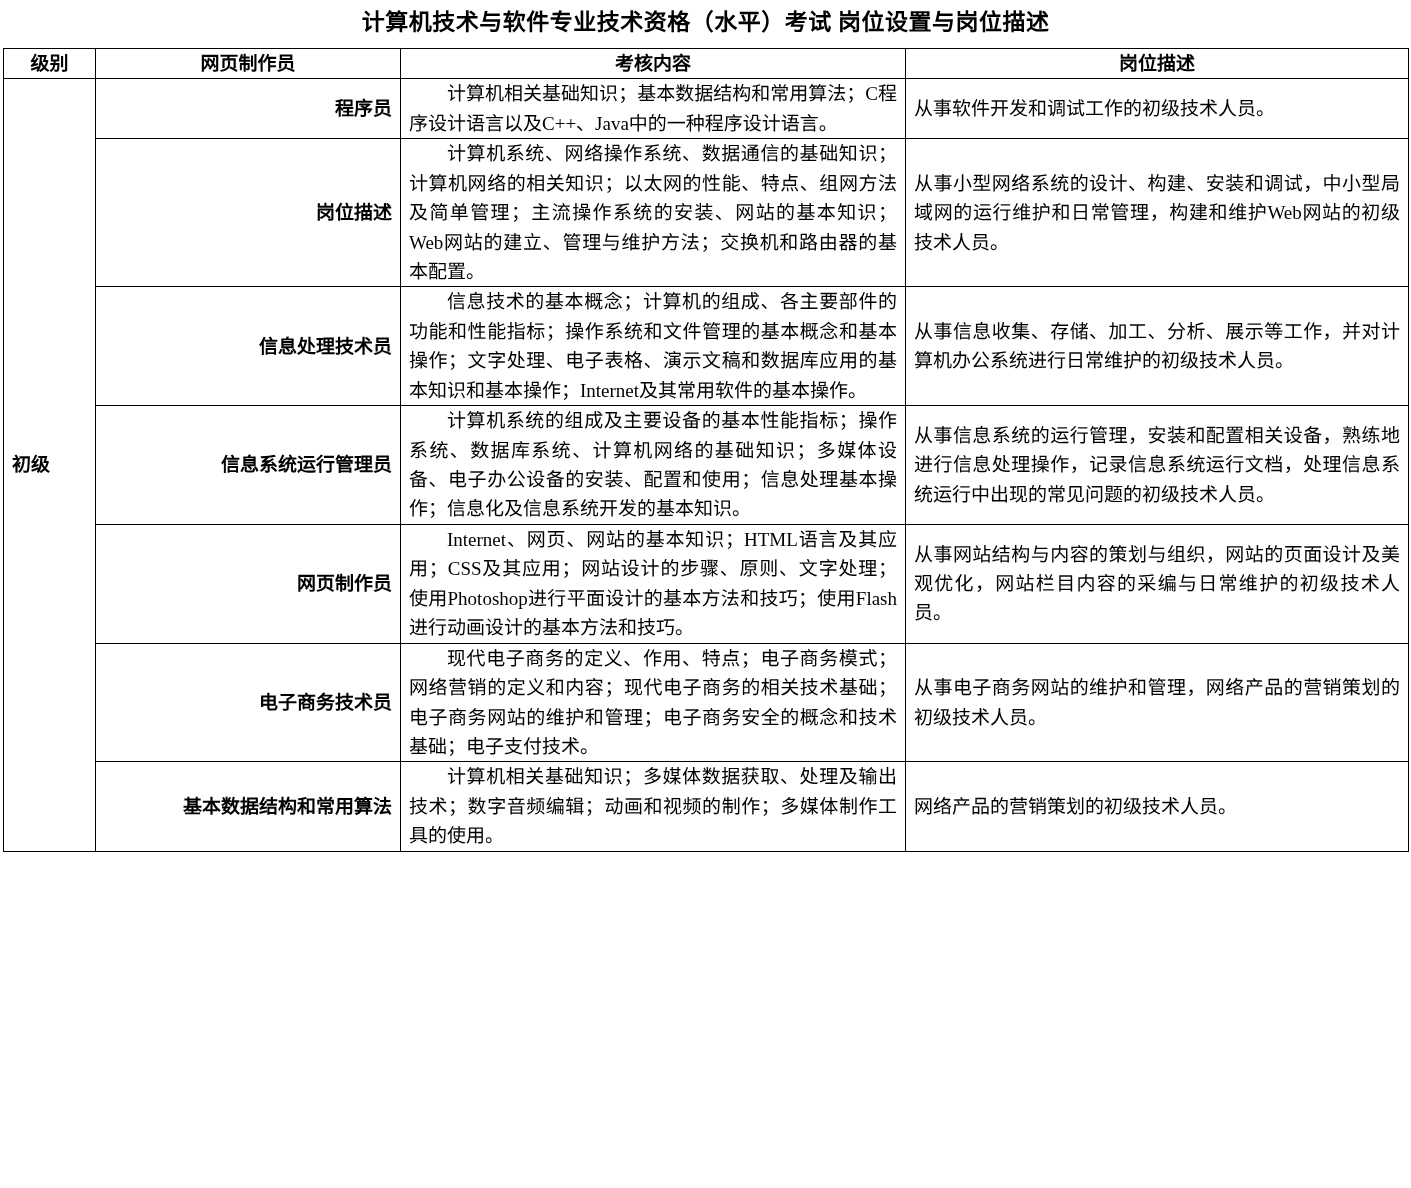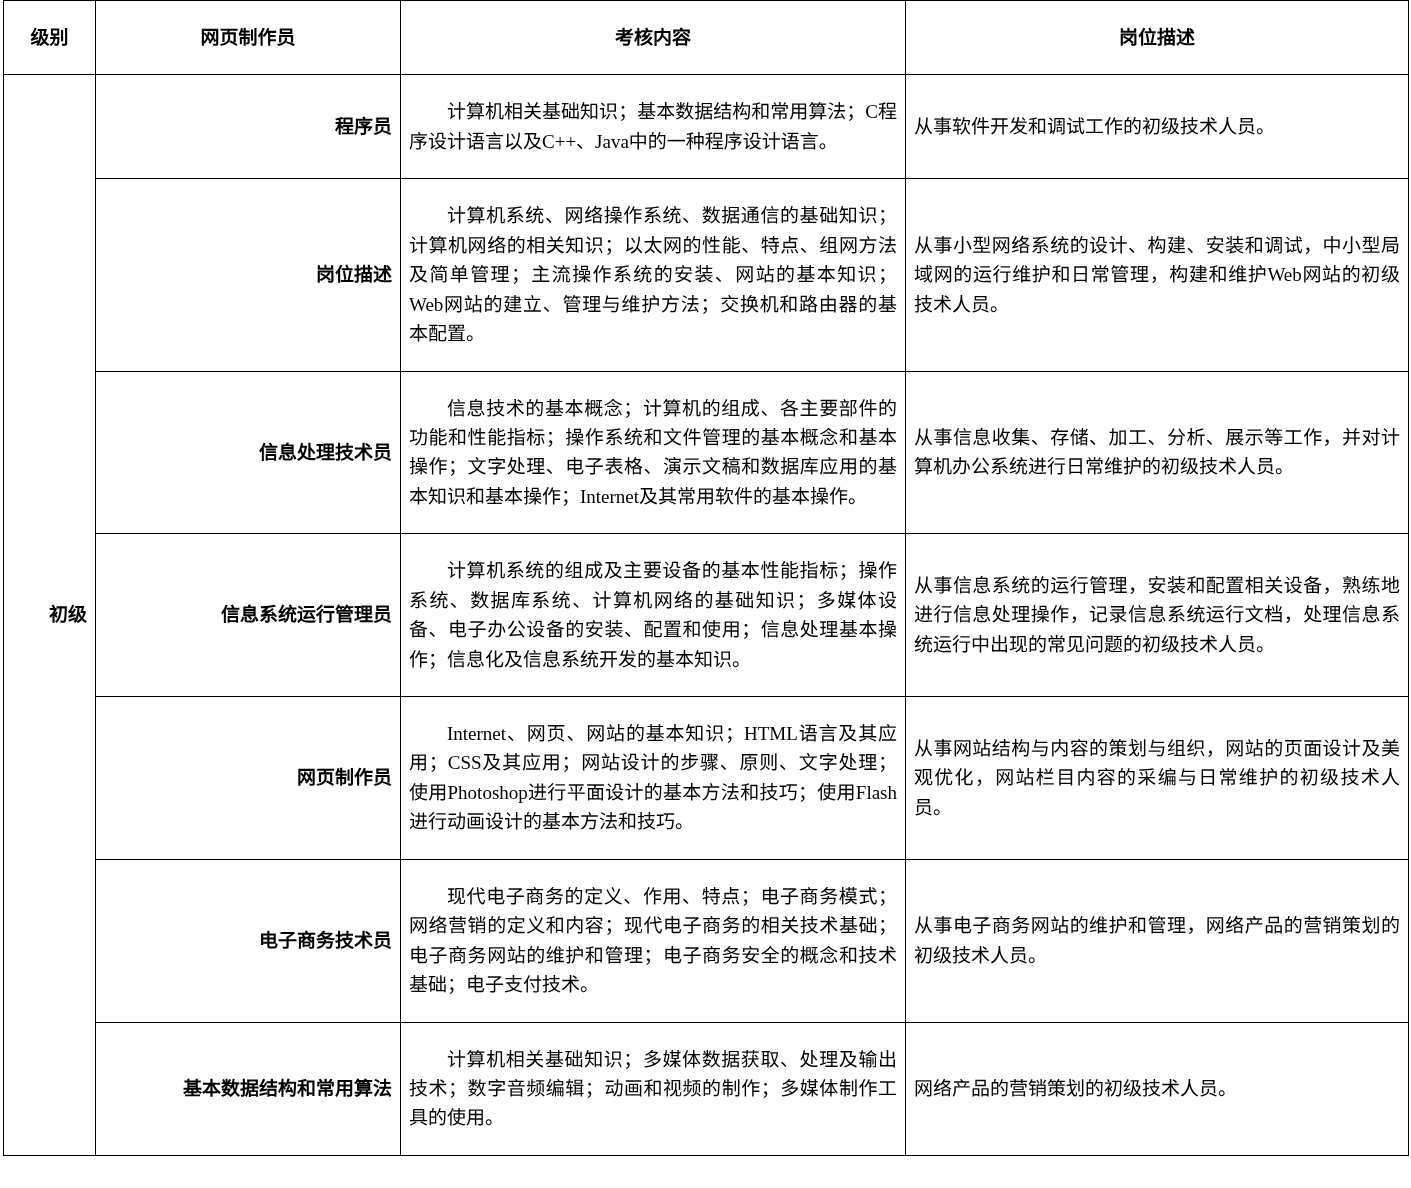--- a/index.html
+++ b/index.html
@@ -28,38 +28,38 @@
   table.qual-table {
     border-collapse: collapse;
     width: 1405px;
     margin: 0 3px;
     table-layout: fixed;
   }
   table.qual-table td,
   table.qual-table th {
     border: 1px solid #000000;
     vertical-align: middle;
-    padding: 22px 8px;
+    padding: 0 8px;
     font-size: 19px;
     line-height: 1.55;
     font-family: Liberation Serif, serif;
   }
   th.col-head {
     text-align: center;
     font-weight: bold;
     font-size: 20px;
     padding: 5px 4px;
   }
   col.c-level   { width: 92px; }
   col.c-name    { width: 305px; }
   col.c-content { width: 505px; }
   col.c-desc    { width: 503px; }
 
   td.level-cell {
-    text-align: right;
+    text-align: left;
     font-weight: bold;
     font-size: 22px;
     vertical-align: middle;
   }
   td.name-cell {
     text-align: right;
     font-weight: bold;
     font-size: 20px;
     vertical-align: middle;
   }
@@ -75,20 +75,21 @@
     text-justify: inter-ideograph;
     vertical-align: middle;
     font-size: 19px;
   }
 </style>
 </head>
 <body>
 
 <div class="page">
 
+  <div class="doc-title">计算机技术与软件专业技术资格（水平）考试 岗位设置与岗位描述</div>
 
   <table class="qual-table">
     <colgroup>
       <col class="c-level">
       <col class="c-name">
       <col class="c-content">
       <col class="c-desc">
     </colgroup>
     <thead>
       <tr>

